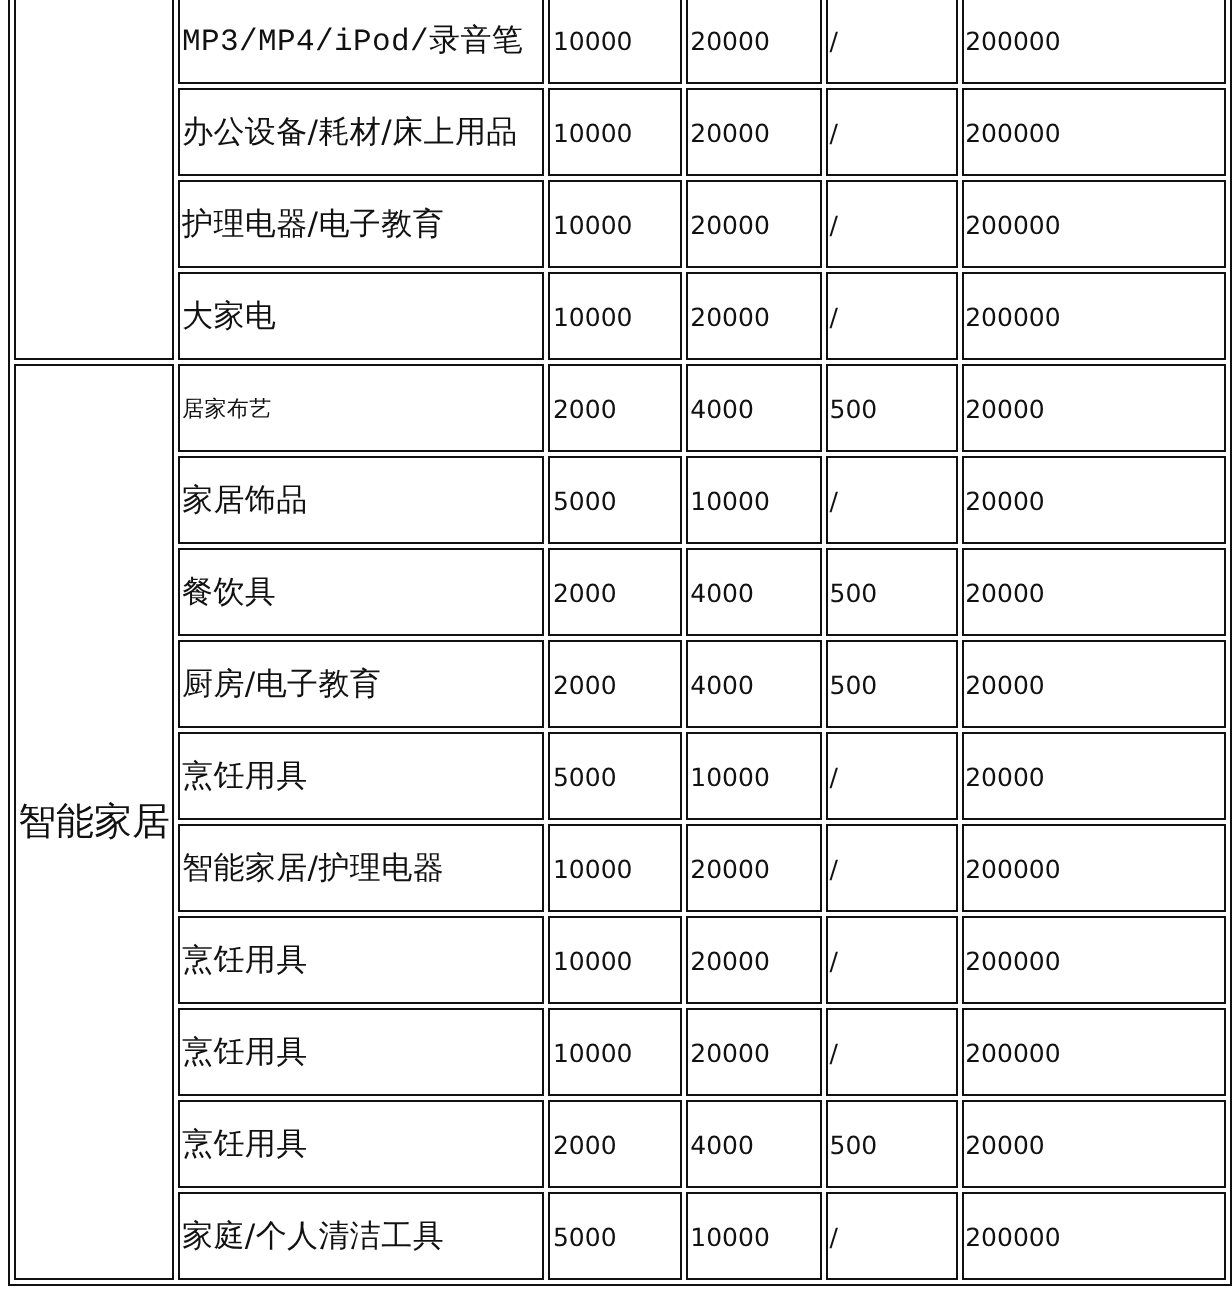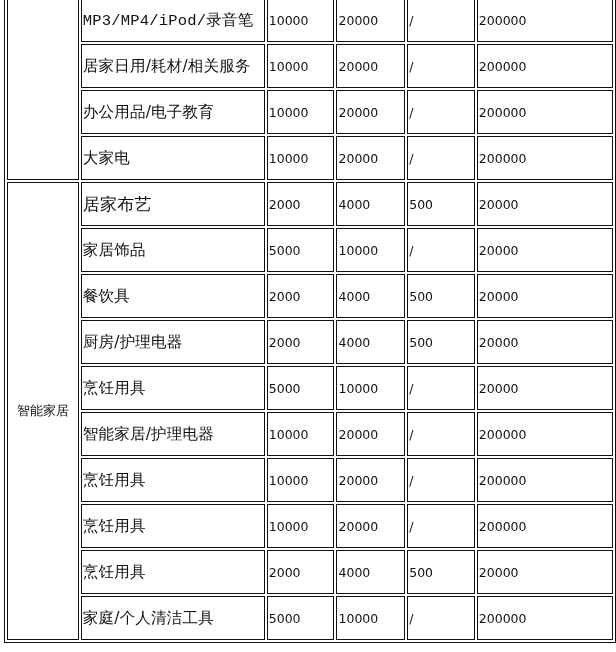--- a/index.html
+++ b/index.html
@@ -30,34 +30,34 @@
   table.fee-table td {
     border: 1px solid #111;
     padding: 0 1px;
     height: 42px;
     vertical-align: middle;
     white-space: nowrap;
     overflow: hidden;
   }
   td.group-cell {
     width: 68px;
-    font-size: 13px;
+    font-size: 19px;
     padding-left: 3px;
     text-align: center;
   }
   td.group-cell.top-group {
     border-top: none;
   }
   td.cat-cell {
     width: 180px;
     font-size: 15.5px;
     letter-spacing: 0.2px;
   }
   td.cat-cell.small {
-    font-size: 17px;
+    font-size: 11px;
   }
   td.num-cell {
     font-size: 12.5px;
   }
   td.c1 { width: 64px; }
   td.c2 { width: 65px; }
   td.c3 { width: 64px; }
   td.c4 { width: 133px; }
   tr.first-row td.cat-cell,
   tr.first-row td.num-cell {
@@ -76,28 +76,28 @@
 
       <tr class="first-row">
         <td class="group-cell top-group" rowspan="4"></td>
         <td class="cat-cell mono-latin">MP3/MP4/iPod/录音笔</td>
         <td class="num-cell c1">10000</td>
         <td class="num-cell c2">20000</td>
         <td class="num-cell c3">/</td>
         <td class="num-cell c4">200000</td>
       </tr>
       <tr>
-        <td class="cat-cell">居家日用/耗材/相关服务</td>
+        <td class="cat-cell">办公设备/耗材/床上用品</td>
         <td class="num-cell c1">10000</td>
         <td class="num-cell c2">20000</td>
         <td class="num-cell c3">/</td>
         <td class="num-cell c4">200000</td>
       </tr>
       <tr>
-        <td class="cat-cell">办公用品/电子教育</td>
+        <td class="cat-cell">护理电器/电子教育</td>
         <td class="num-cell c1">10000</td>
         <td class="num-cell c2">20000</td>
         <td class="num-cell c3">/</td>
         <td class="num-cell c4">200000</td>
       </tr>
       <tr>
         <td class="cat-cell">大家电</td>
         <td class="num-cell c1">10000</td>
         <td class="num-cell c2">20000</td>
         <td class="num-cell c3">/</td>
@@ -120,21 +120,21 @@
         <td class="num-cell c4">20000</td>
       </tr>
       <tr>
         <td class="cat-cell">餐饮具</td>
         <td class="num-cell c1">2000</td>
         <td class="num-cell c2">4000</td>
         <td class="num-cell c3">500</td>
         <td class="num-cell c4">20000</td>
       </tr>
       <tr>
-        <td class="cat-cell">厨房/护理电器</td>
+        <td class="cat-cell">厨房/电子教育</td>
         <td class="num-cell c1">2000</td>
         <td class="num-cell c2">4000</td>
         <td class="num-cell c3">500</td>
         <td class="num-cell c4">20000</td>
       </tr>
       <tr>
         <td class="cat-cell">烹饪用具</td>
         <td class="num-cell c1">5000</td>
         <td class="num-cell c2">10000</td>
         <td class="num-cell c3">/</td>

